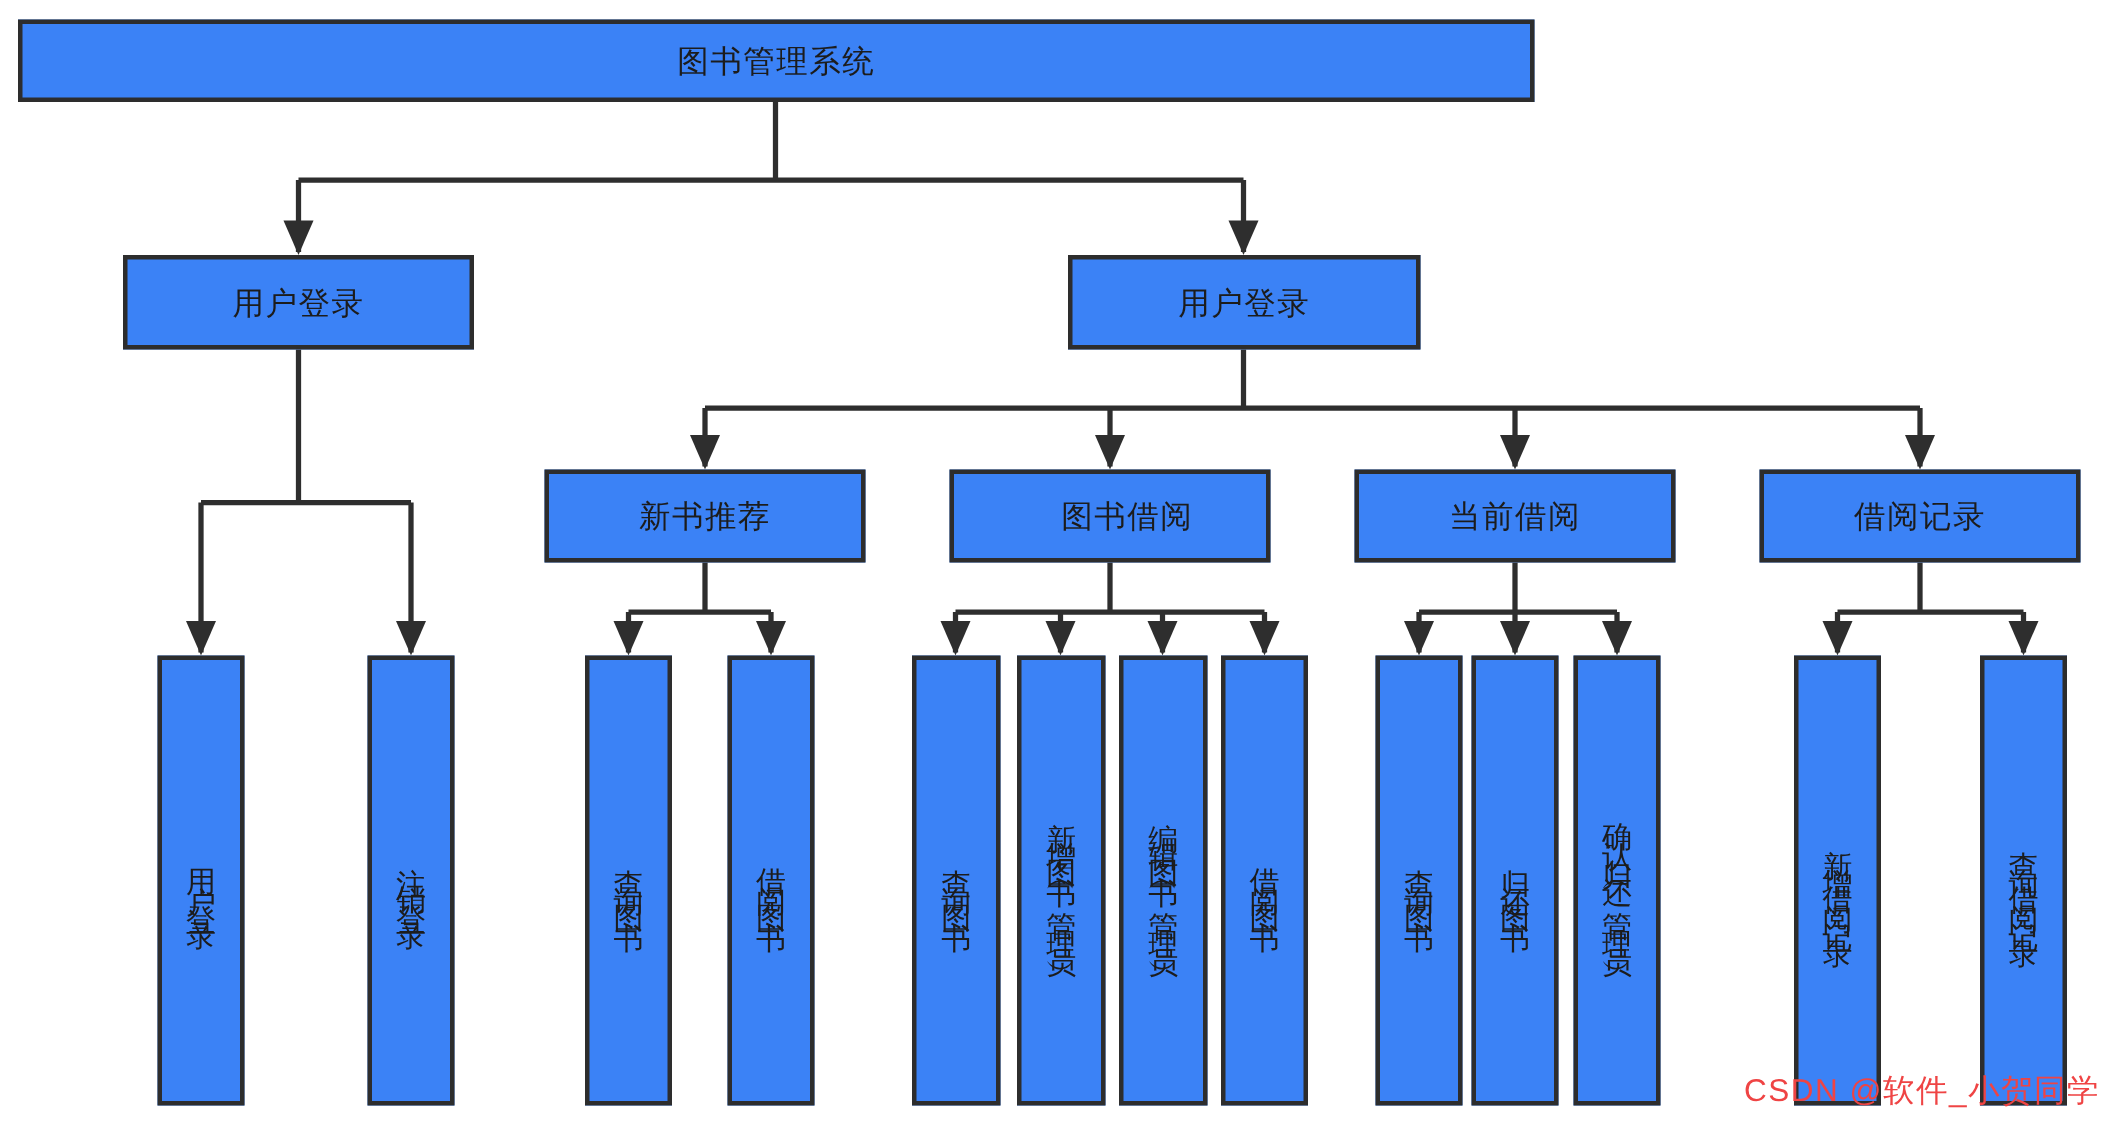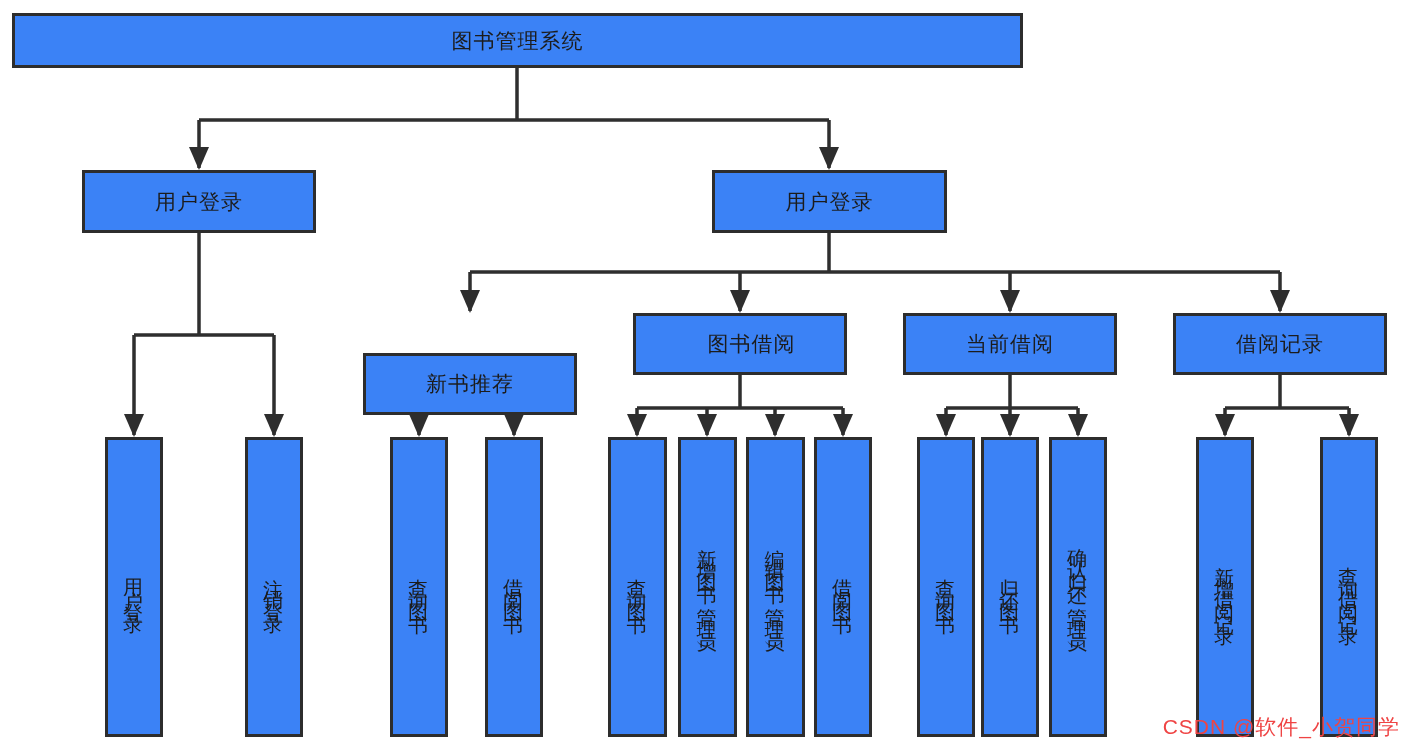--- a/index.html
+++ b/index.html
@@ -45,21 +45,21 @@
     font-size: 20px;
     letter-spacing: 12px;
   }
   .vbox span { display: block; }
 
   
   .n-root        { left: 12px;   top: 13px;  width: 1011px; height: 55px; }
   .n-login       { left: 82px;   top: 170px; width: 234px;  height: 63px; }
   .n-mgmt        { left: 712px;  top: 170px; width: 235px;  height: 63px; }
 
-  .n-l3-recommend { left: 363px;  top: 313px; width: 214px; height: 62px; margin-top: 40px; }
+  .n-l3-recommend { left: 363px;  top: 313px; width: 214px; height: 62px; }
   .n-l3-borrow    { left: 633px;  top: 313px; width: 214px; height: 62px; padding-left: 23px; }
   .n-l3-current   { left: 903px;  top: 313px; width: 214px; height: 62px; }
   .n-l3-records   { left: 1173px; top: 313px; width: 214px; height: 62px; }
 
   .leaf { top: 437px; width: 58px; height: 300px; }
   .n-leaf-userlogin   { left: 105px; }
   .n-leaf-logout      { left: 245px; }
   .n-leaf-query1      { left: 390px; }
   .n-leaf-borrow1     { left: 485px; }
   .n-leaf-query2      { left: 608px;  width: 59px; }

